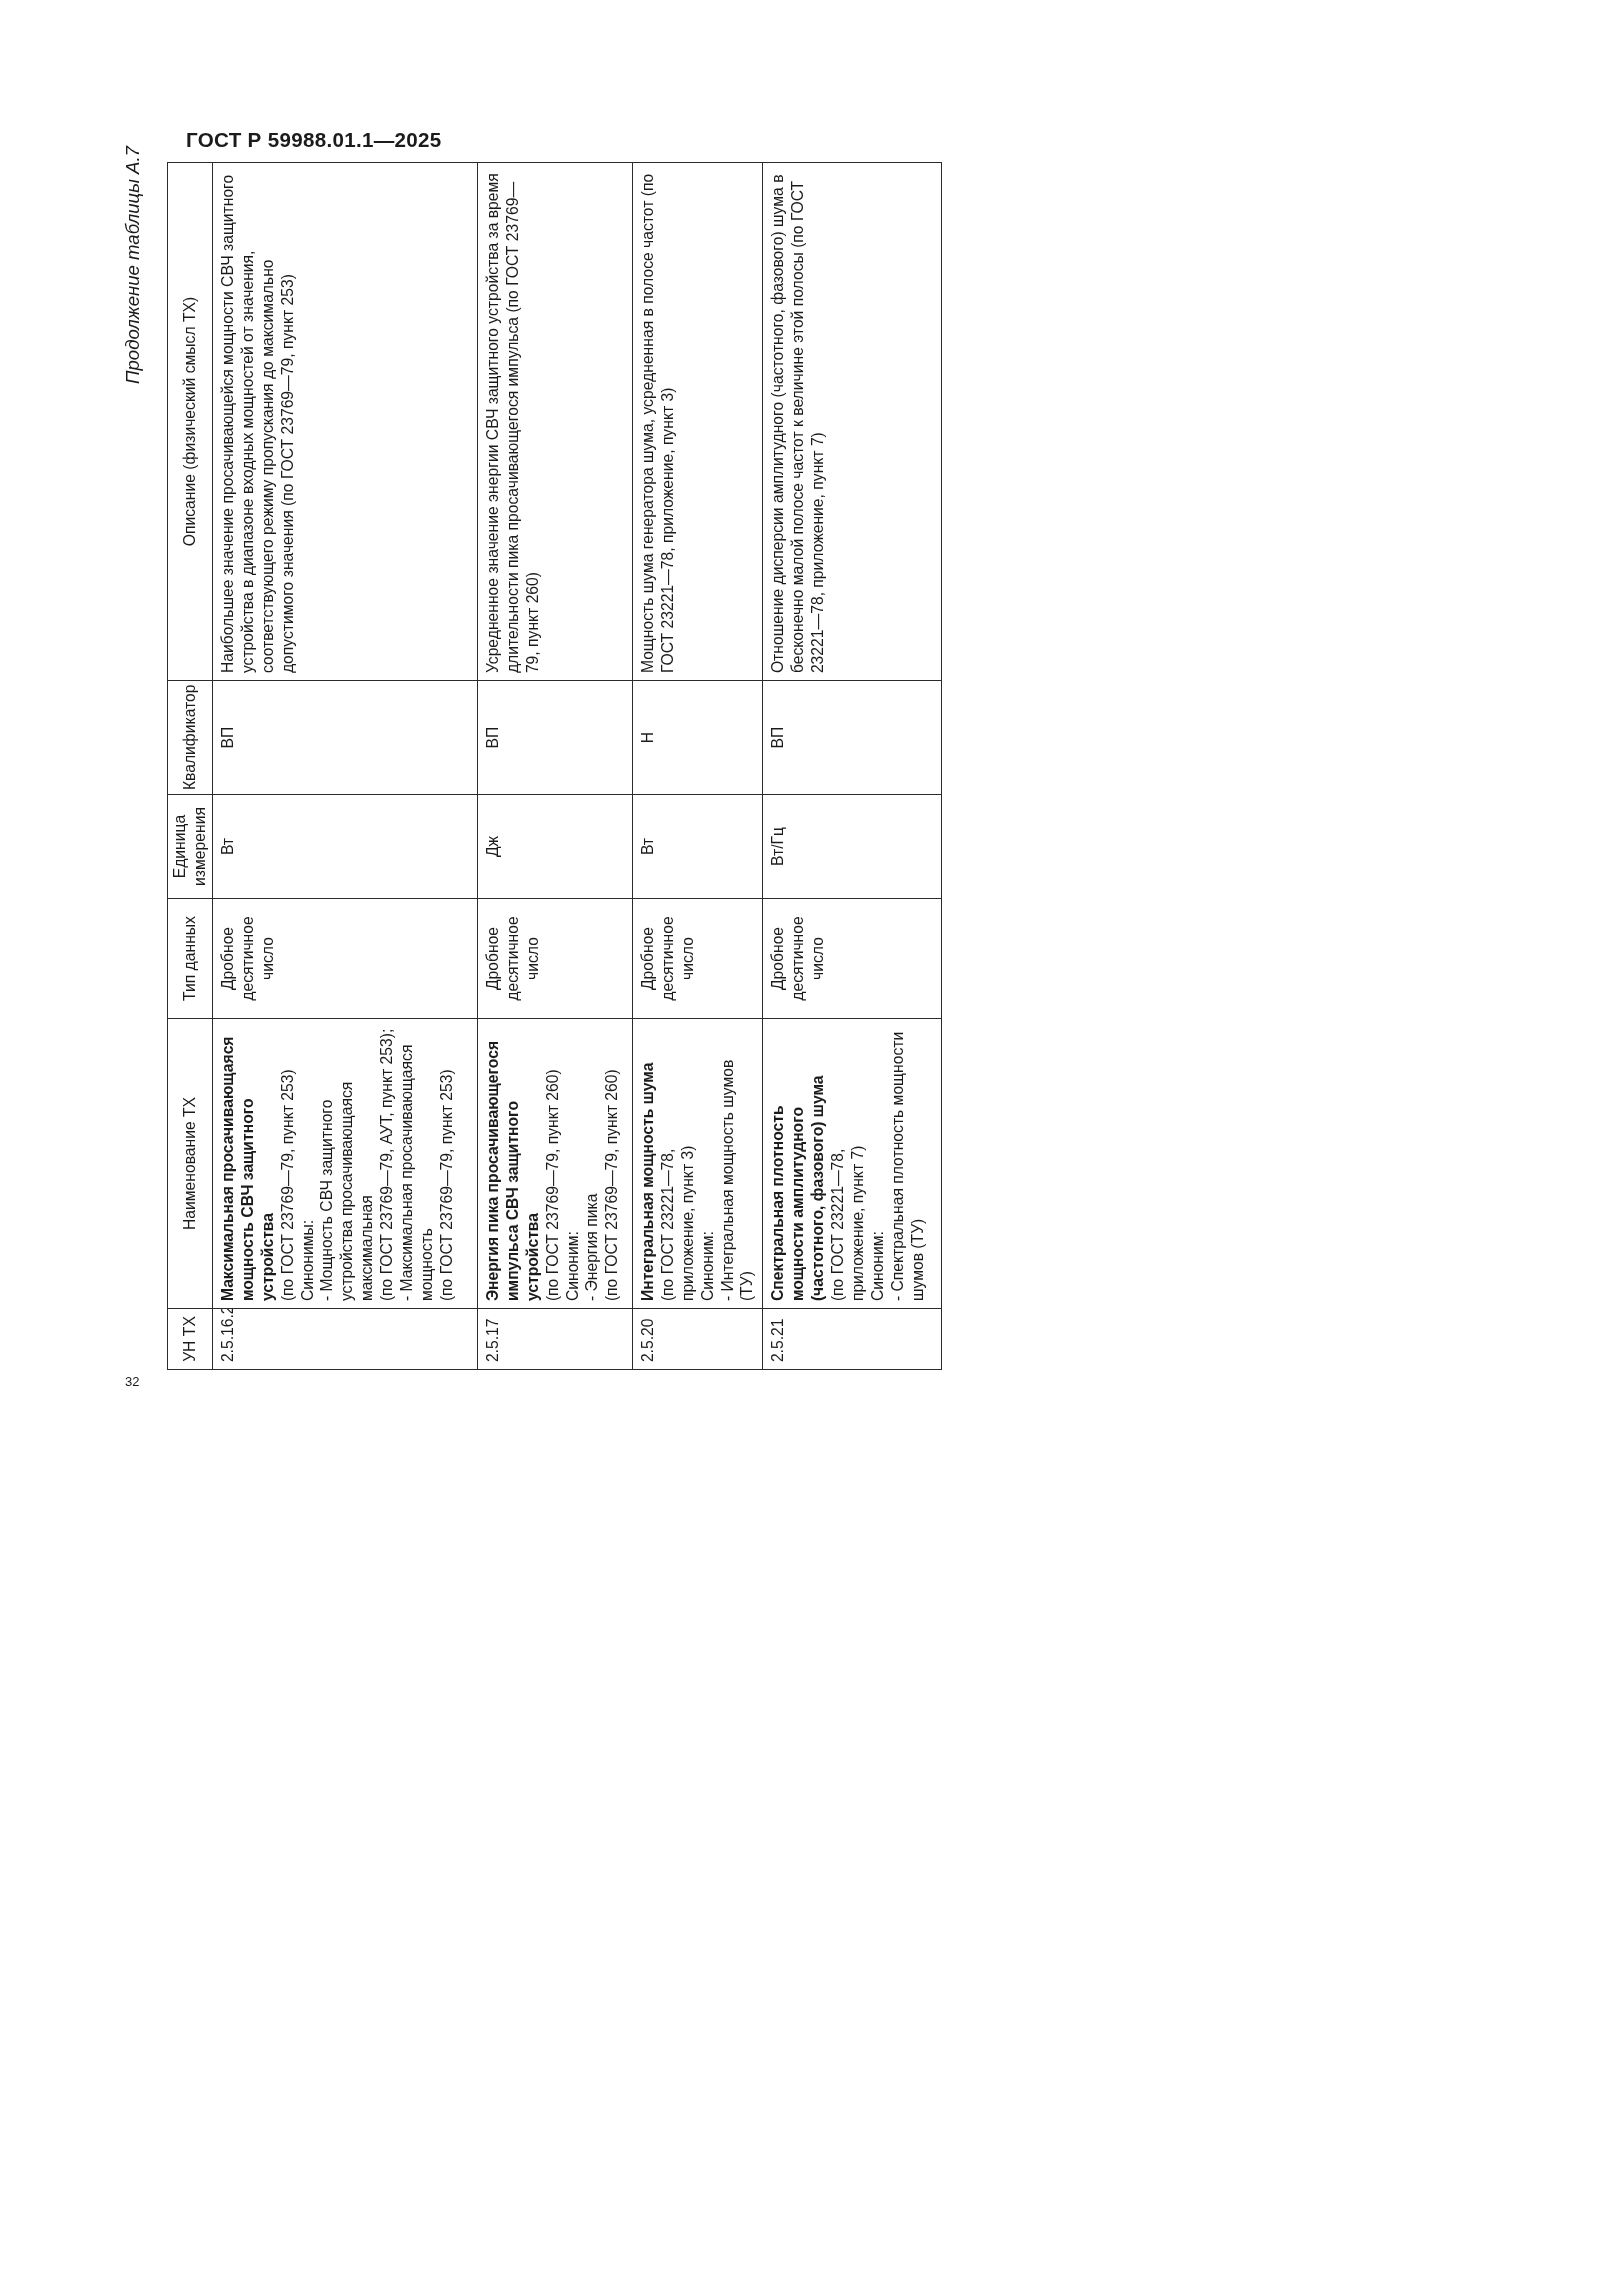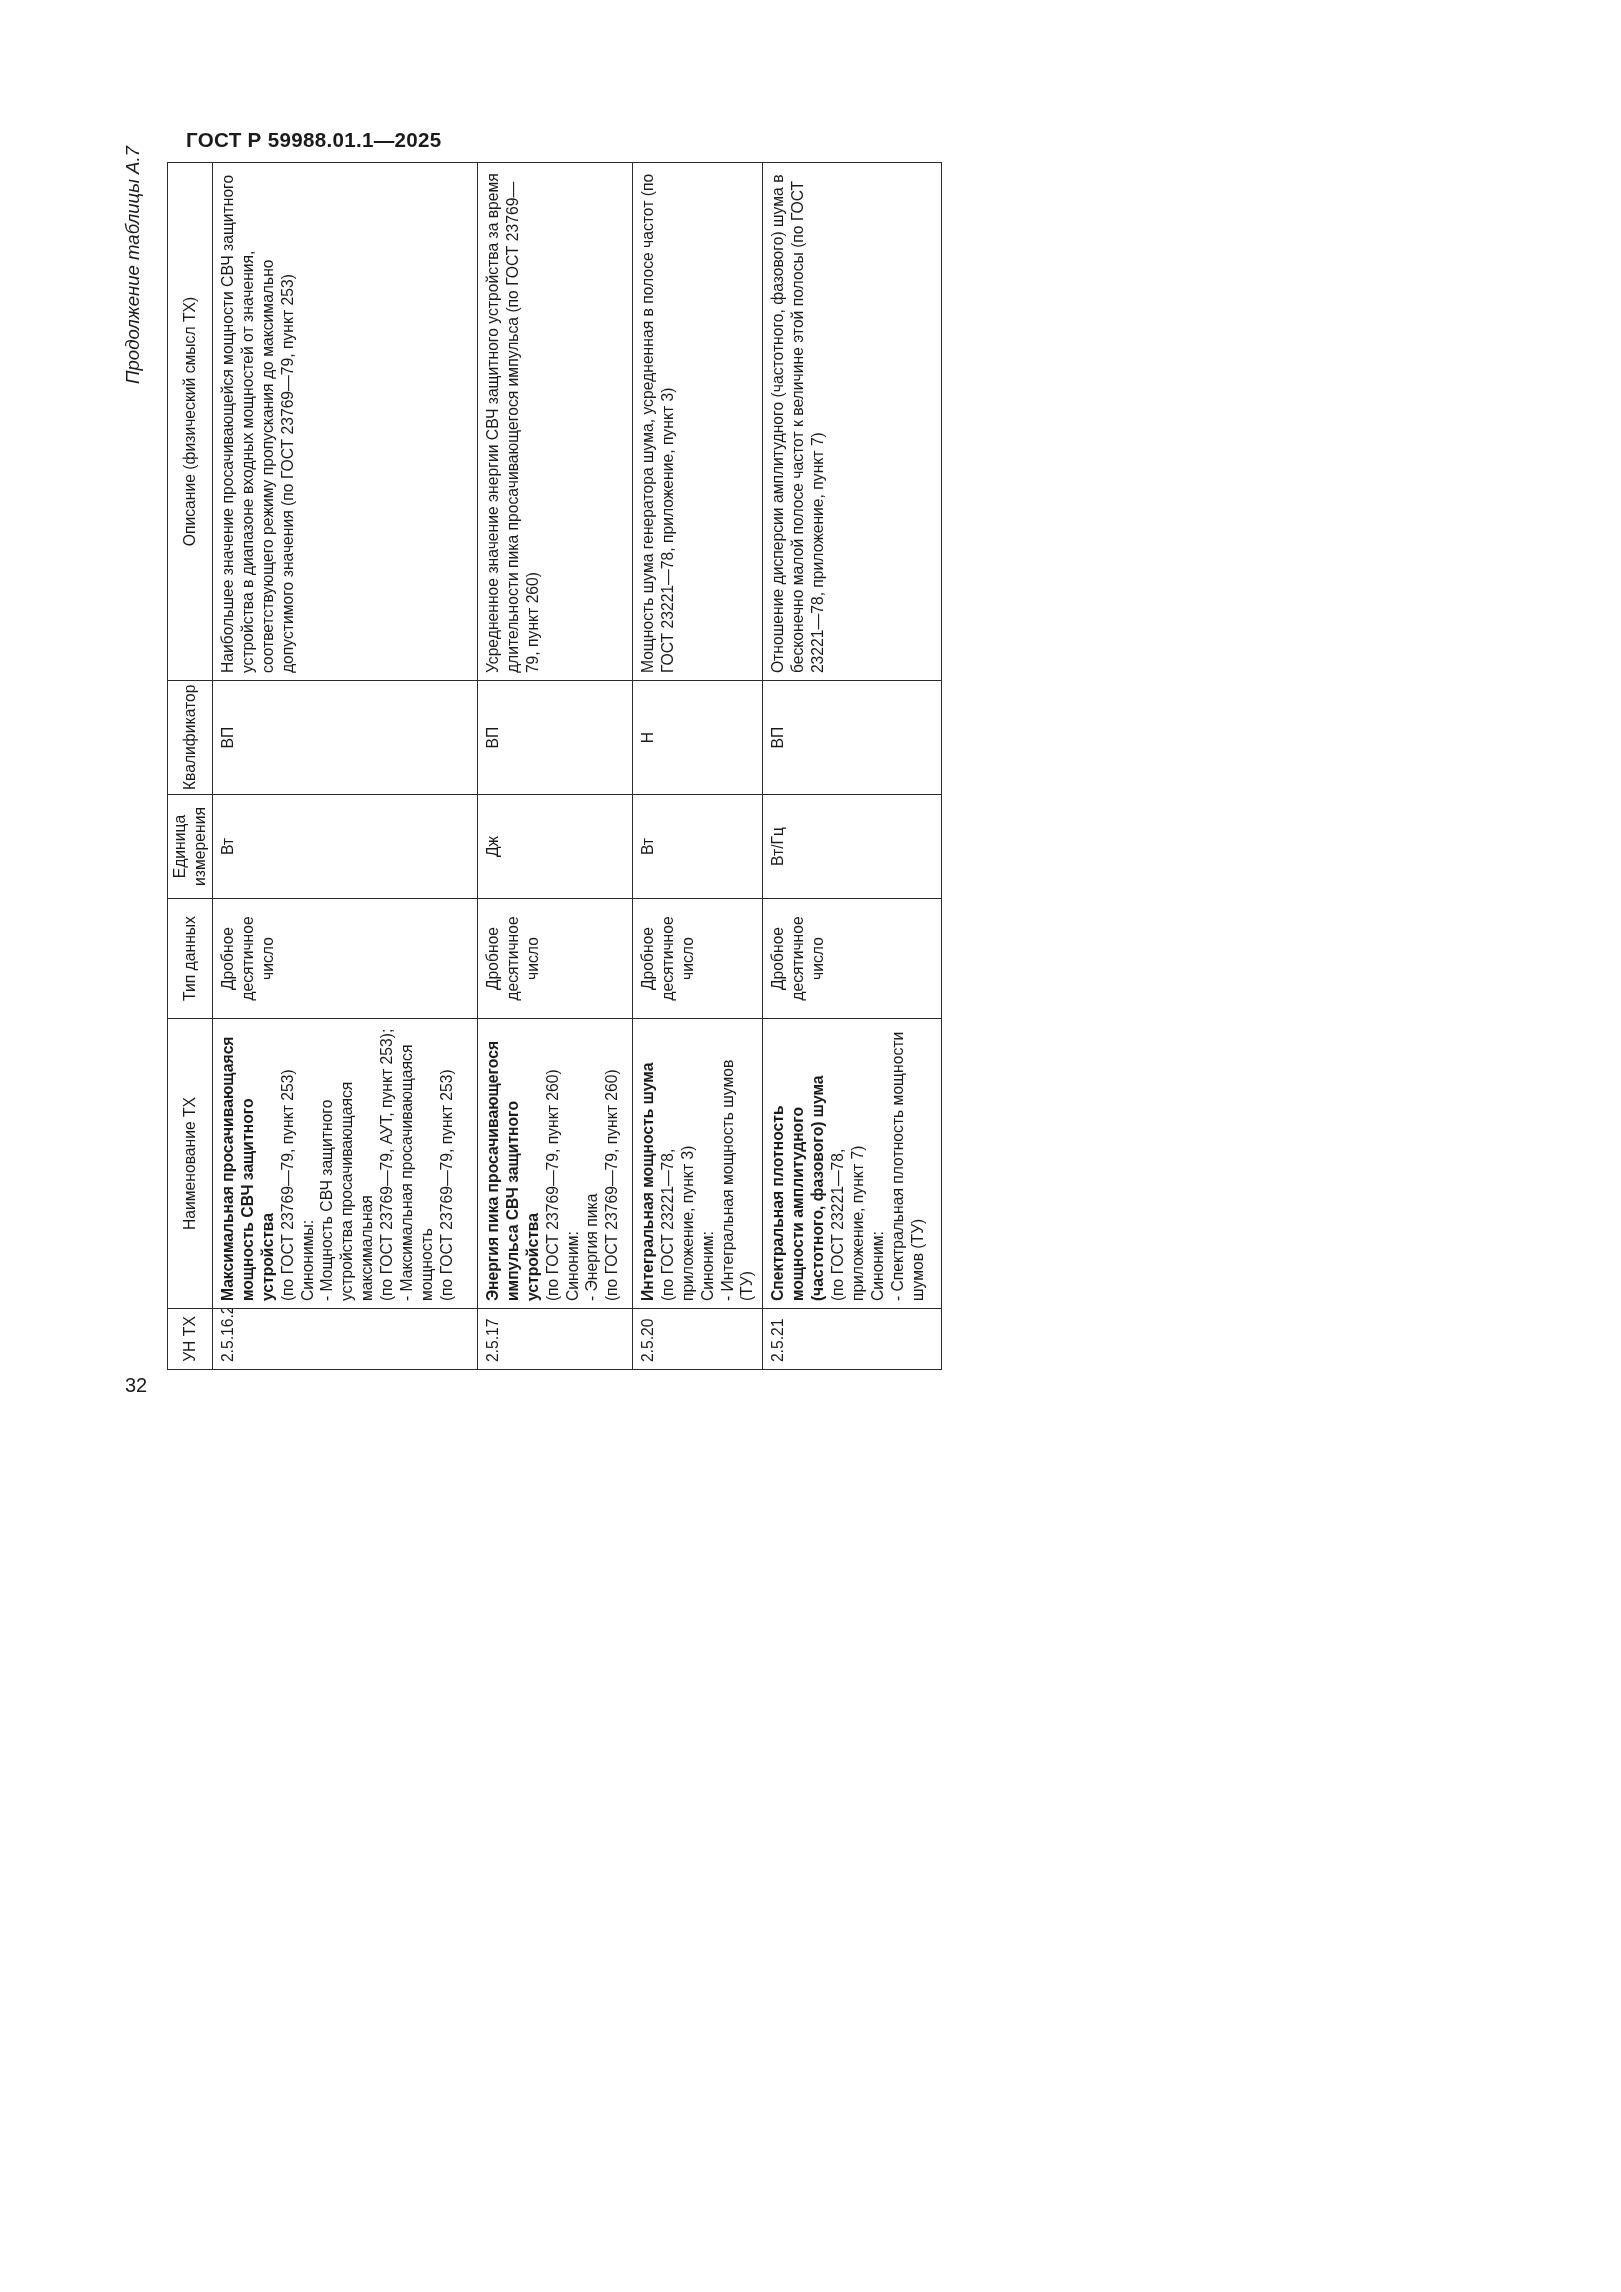--- a/index.html
+++ b/index.html
@@ -30,21 +30,21 @@
     transform: rotate(-90deg);
     transform-origin: 0 0;
     font-style: italic;
     font-size: 18.6px;
     white-space: nowrap;
   }
   .page-number {
     position: absolute;
     left: 125px;
     top: 1374px;
-    font-size: 20px;
+    font-size: 13px;
   }
   .table-rotator {
     position: absolute;
     left: 167px;
     top: 1370px;
     width: 1206px;
     height: 760px;
     transform: rotate(-90deg);
     transform-origin: 0 0;
   }

